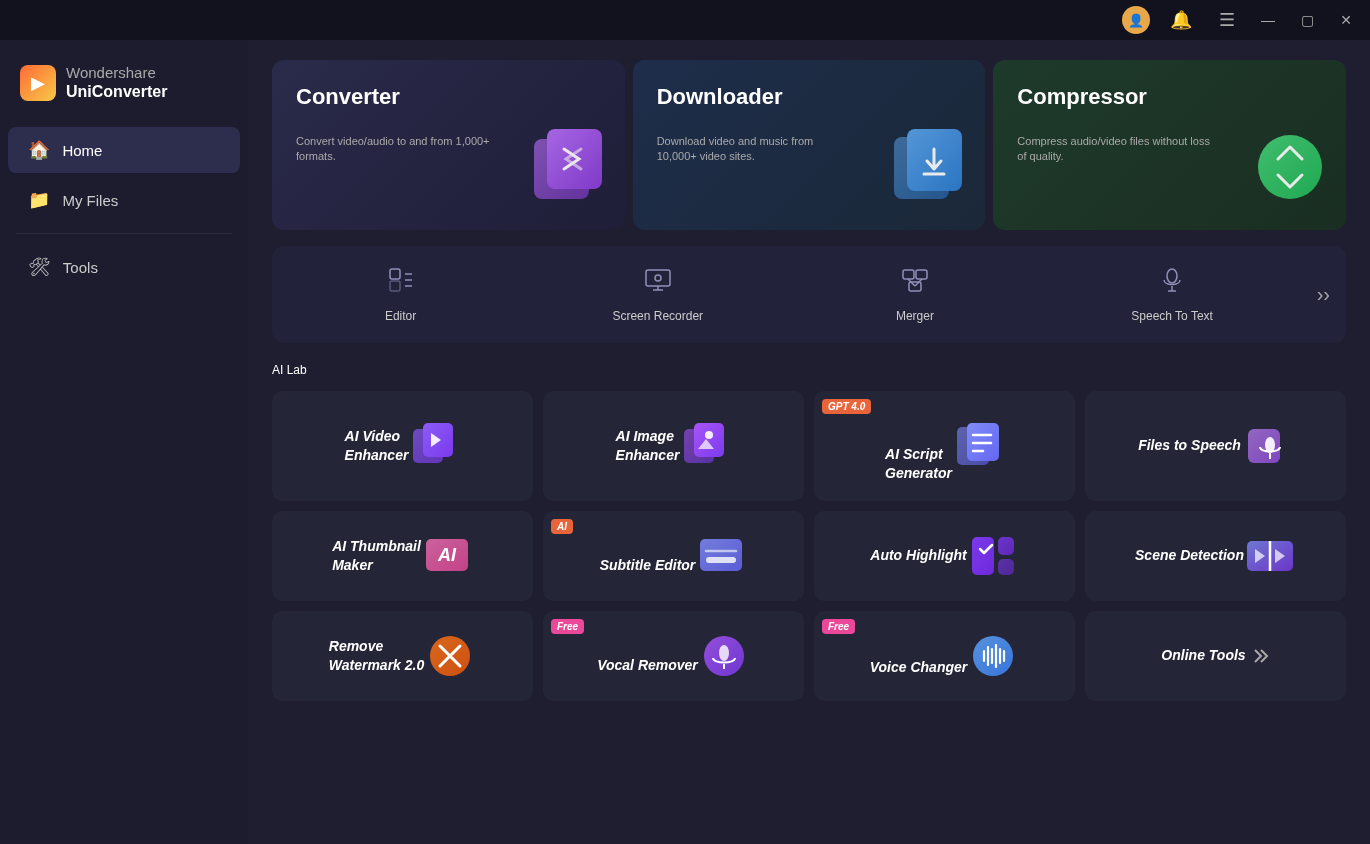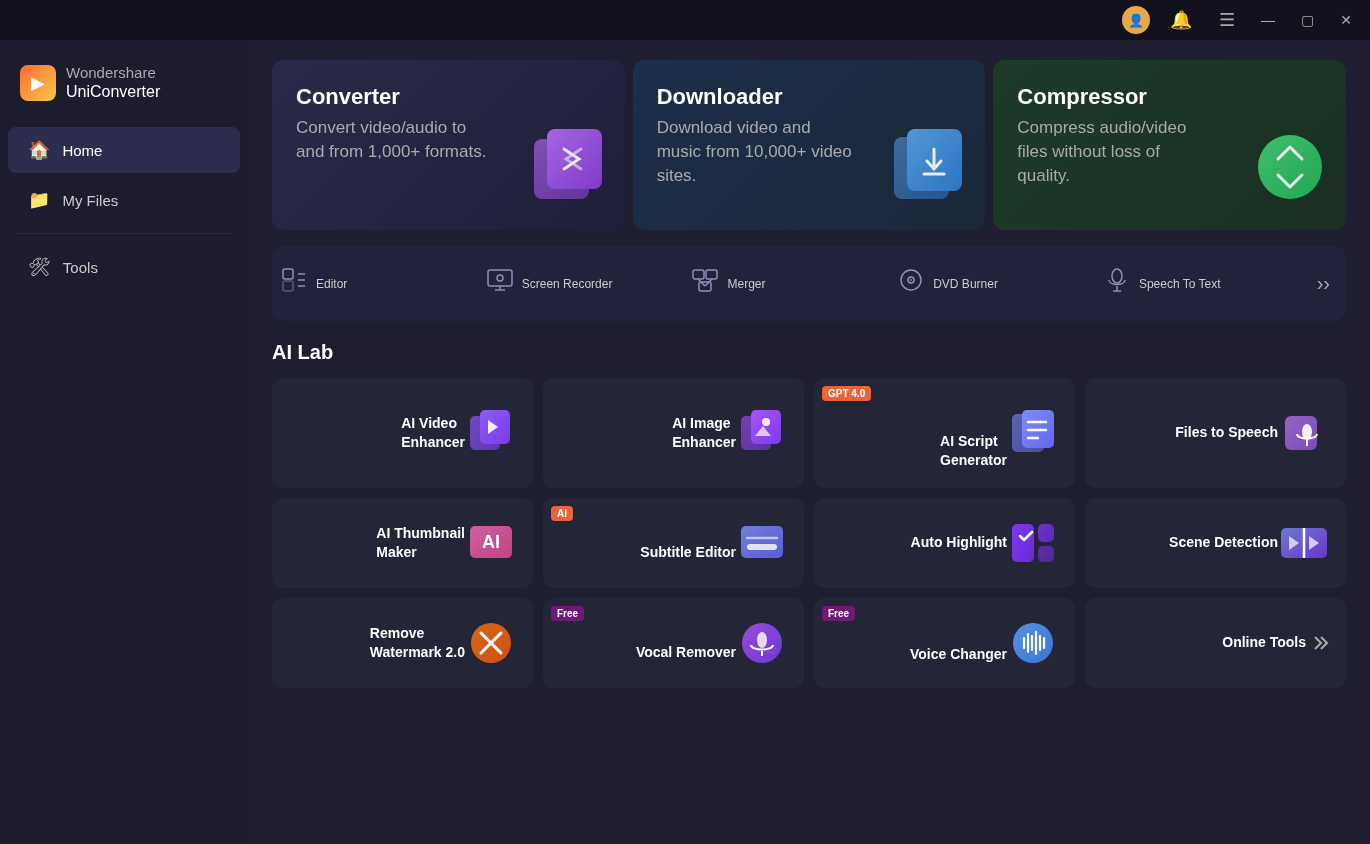--- a/index.html
+++ b/index.html
@@ -64,21 +64,21 @@
     }
     .logo-icon {
       width: 36px; height: 36px;
       background: linear-gradient(135deg, #ff6b35, #f7c948);
       border-radius: 8px;
       display: flex; align-items: center; justify-content: center;
       font-size: 18px;
     }
     .logo-text { line-height: 1.2; }
     .logo-brand { font-size: 15px; color: #aaa; }
-    .logo-product { font-size: 16px; font-weight: 400; color: #fff; }
+    .logo-product { font-size: 16px; font-weight: 700; color: #fff; }
 
     .nav-item {
       display: flex;
       align-items: center;
       gap: 12px;
       padding: 12px 20px;
       cursor: pointer;
       border-radius: 8px;
       margin: 2px 8px;
       font-size: 15px;
@@ -117,80 +117,81 @@
       cursor: pointer;
       min-height: 170px;
       display: flex;
       flex-direction: column;
       justify-content: space-between;
     }
     .hero-card.converter { background: linear-gradient(135deg, #2a2a4a, #1e1e38); }
     .hero-card.downloader { background: linear-gradient(135deg, #1e2d4a, #1a2838); }
     .hero-card.compressor { background: linear-gradient(135deg, #1e3a2a, #1a2e22); }
     .hero-card-title { font-size: 22px; font-weight: 700; color: #fff; }
-    .hero-card-desc { font-size: 17px; color: #aaa; margin-top: 6px; line-height: 1.4; max-width: 65%; }
+    .hero-card-desc { font-size: 11px; color: #aaa; margin-top: 24px; line-height: 1.4; max-width: 65%; }
     .hero-card-icon {
       position: absolute;
       right: 16px;
       bottom: 12px;
       font-size: 60px;
       opacity: 0.9;
     }
 
     
     .tools-row {
       background: #22223a;
       border-radius: 12px;
       padding: 10px 0;
       display: flex;
       align-items: center;
       margin-bottom: 20px;
     }
     .tool-item {
       flex: 1;
       display: flex;
-      flex-direction: row;
+      flex-direction: column;
       align-items: center;
       gap: 8px;
       padding: 10px 8px;
       cursor: pointer;
       border-radius: 8px;
     }
     .tool-icon { font-size: 26px; color: #b0b0cc; }
     .tool-label { font-size: 12px; color: #ccc; text-align: center; }
     .tools-more {
       padding: 0 16px;
       color: #aaa;
       font-size: 20px;
       cursor: pointer;
     }
 
     
     .section-title {
-      font-size: 20px;
-      font-weight: 700;
+      font-size: 12px;
+      font-weight: 400;
       color: #fff;
       margin-bottom: 14px;
     }
     .ai-grid {
       display: grid;
       grid-template-columns: repeat(4, 1fr);
       gap: 10px;
     }
     .ai-card {
       background: #252538;
       border-radius: 10px;
       padding: 18px 16px;
       cursor: pointer;
       display: flex;
       align-items: center;
-      justify-content: flex-end;
+      justify-content: center;
       min-height: 90px;
       position: relative;
       overflow: hidden;
+      font-style: italic;
     }
     .ai-card-title {
       font-size: 14px;
       font-weight: 600;
       color: #fff;
       line-height: 1.35;
       max-width: 65%;
     }
     .ai-card-icon-wrap {
       width: 52px; height: 52px;
@@ -201,21 +202,21 @@
       position: absolute;
       top: 8px; left: 8px;
       border-radius: 4px;
       font-size: 10px;
       font-weight: 700;
       padding: 2px 6px;
       color: #fff;
     }
     .badge-gpt { background: #e8643a; }
     .badge-ai { background: #e8643a; }
-    .badge-free { background: #701a75; }
+    .badge-free { background: #ec4899; }
 
     
     svg.tool-svg { width: 28px; height: 28px; fill: none; stroke: #9090b8; stroke-width: 1.5; }
 
     .online-tools-more {
       display: flex;
       align-items: center;
       gap: 6px;
       color: #aaa;
       font-size: 13px;
@@ -361,30 +362,20 @@
               <rect x="8" y="16" width="12" height="9" rx="2"></rect>
               <line x1="7" y1="13" x2="14" y2="20"></line>
               <line x1="21" y1="13" x2="14" y2="20"></line>
             </svg>
         </div>
         <span class="tool-label">Merger</span>
       </div>
       <div class="tool-item">
         <div class="tool-icon">
           <svg class="tool-svg" viewBox="0 0 28 28">
-              <circle cx="14" cy="14" r="10"></circle>
-              <circle cx="14" cy="14" r="3"></circle>
-              <circle cx="14" cy="14" r="1" fill="#9090b8" stroke="none"></circle>
-            </svg>
-        </div>
-        <span class="tool-label">DVD Burner</span>
-      </div>
-      <div class="tool-item">
-        <div class="tool-icon">
-          <svg class="tool-svg" viewBox="0 0 28 28">
               <ellipse cx="14" cy="10" rx="5" ry="7"></ellipse>
               <path d="M6 14 C6 20 22 20 22 14"></path>
               <line x1="14" y1="20" x2="14" y2="25"></line>
               <line x1="10" y1="25" x2="18" y2="25"></line>
             </svg>
         </div>
         <span class="tool-label">Speech To Text</span>
       </div>
       <div class="tools-more">››</div>
     </div>

